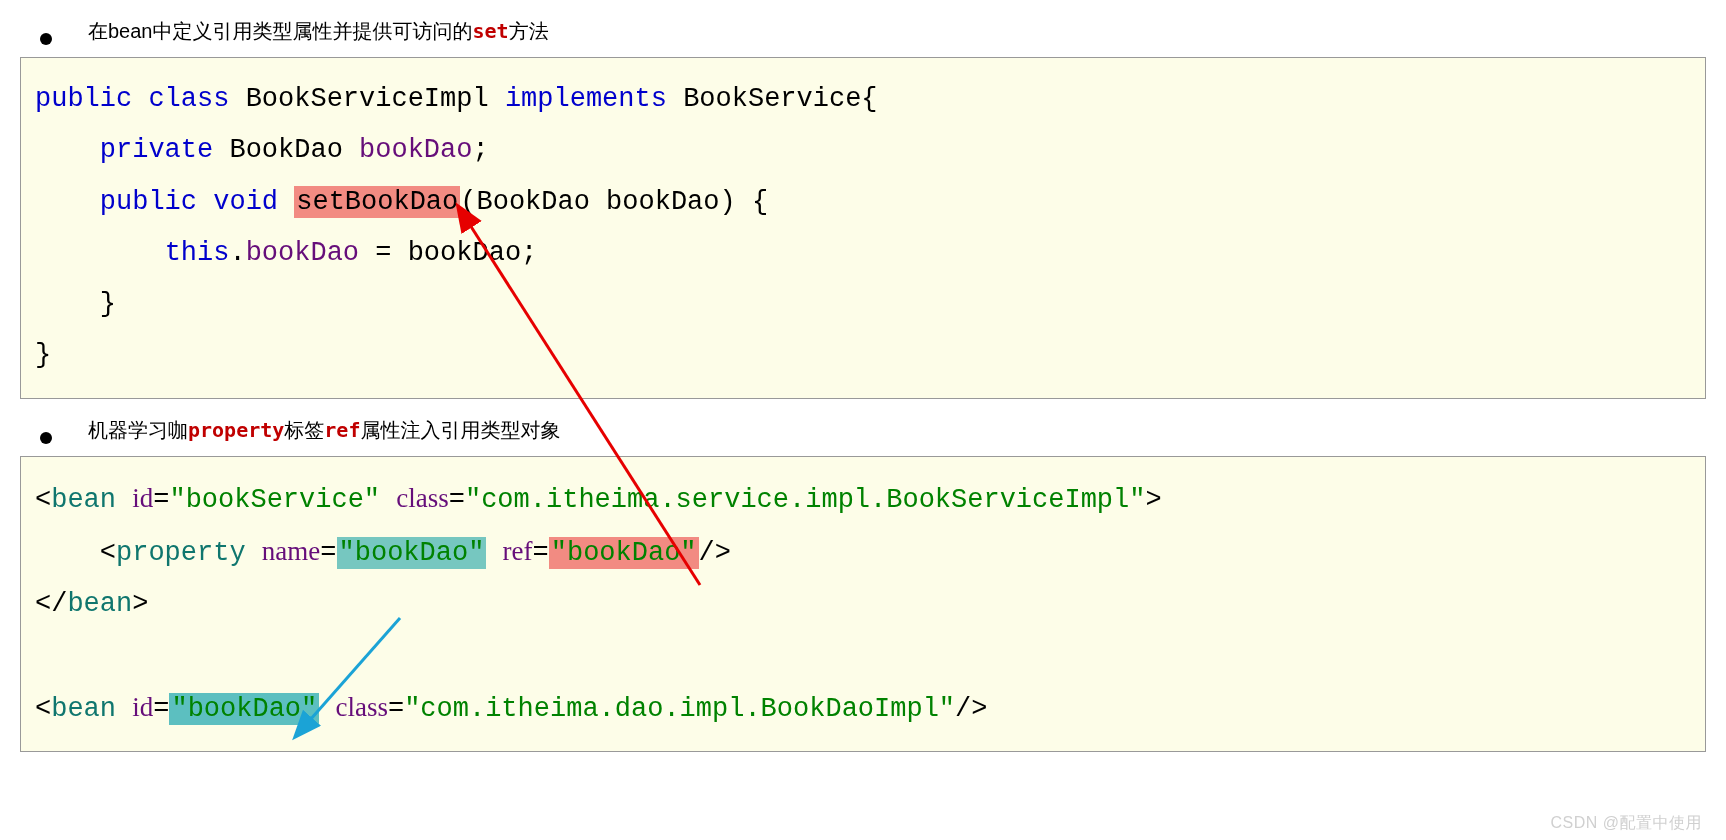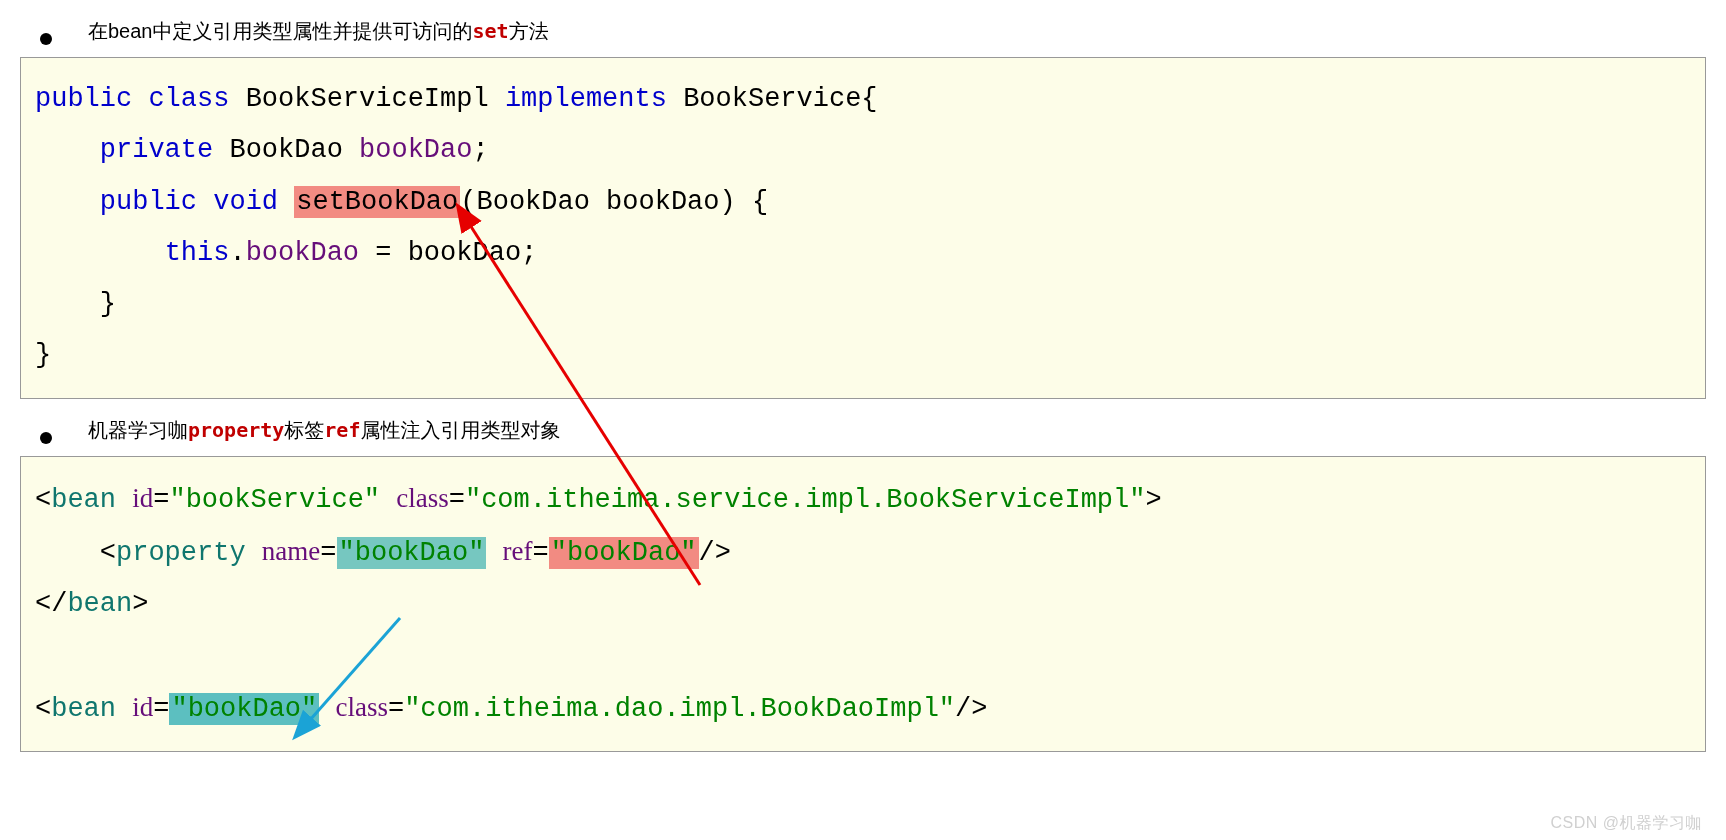--- a/index.html
+++ b/index.html
@@ -104,13 +104,13 @@
     <marker id="arr-blue" markerWidth="12" markerHeight="12" refX="1" refY="4" orient="auto">
       <path d="M0,0 L0,8 L10,4 z" fill="#1ba3d6"></path>
     </marker>
   </defs>
 
   <line x1="700" y1="585" x2="470" y2="225" stroke="#e60000" stroke-width="3" marker-end="url(#arr-red)"></line>
 
   <line x1="400" y1="618" x2="310" y2="720" stroke="#1ba3d6" stroke-width="3" marker-end="url(#arr-blue)"></line>
 </svg>
 
-<div class="watermark">CSDN @机器学习咖</div>
+<div class="watermark">CSDN @配置中使用</div>
 
 </body></html>

